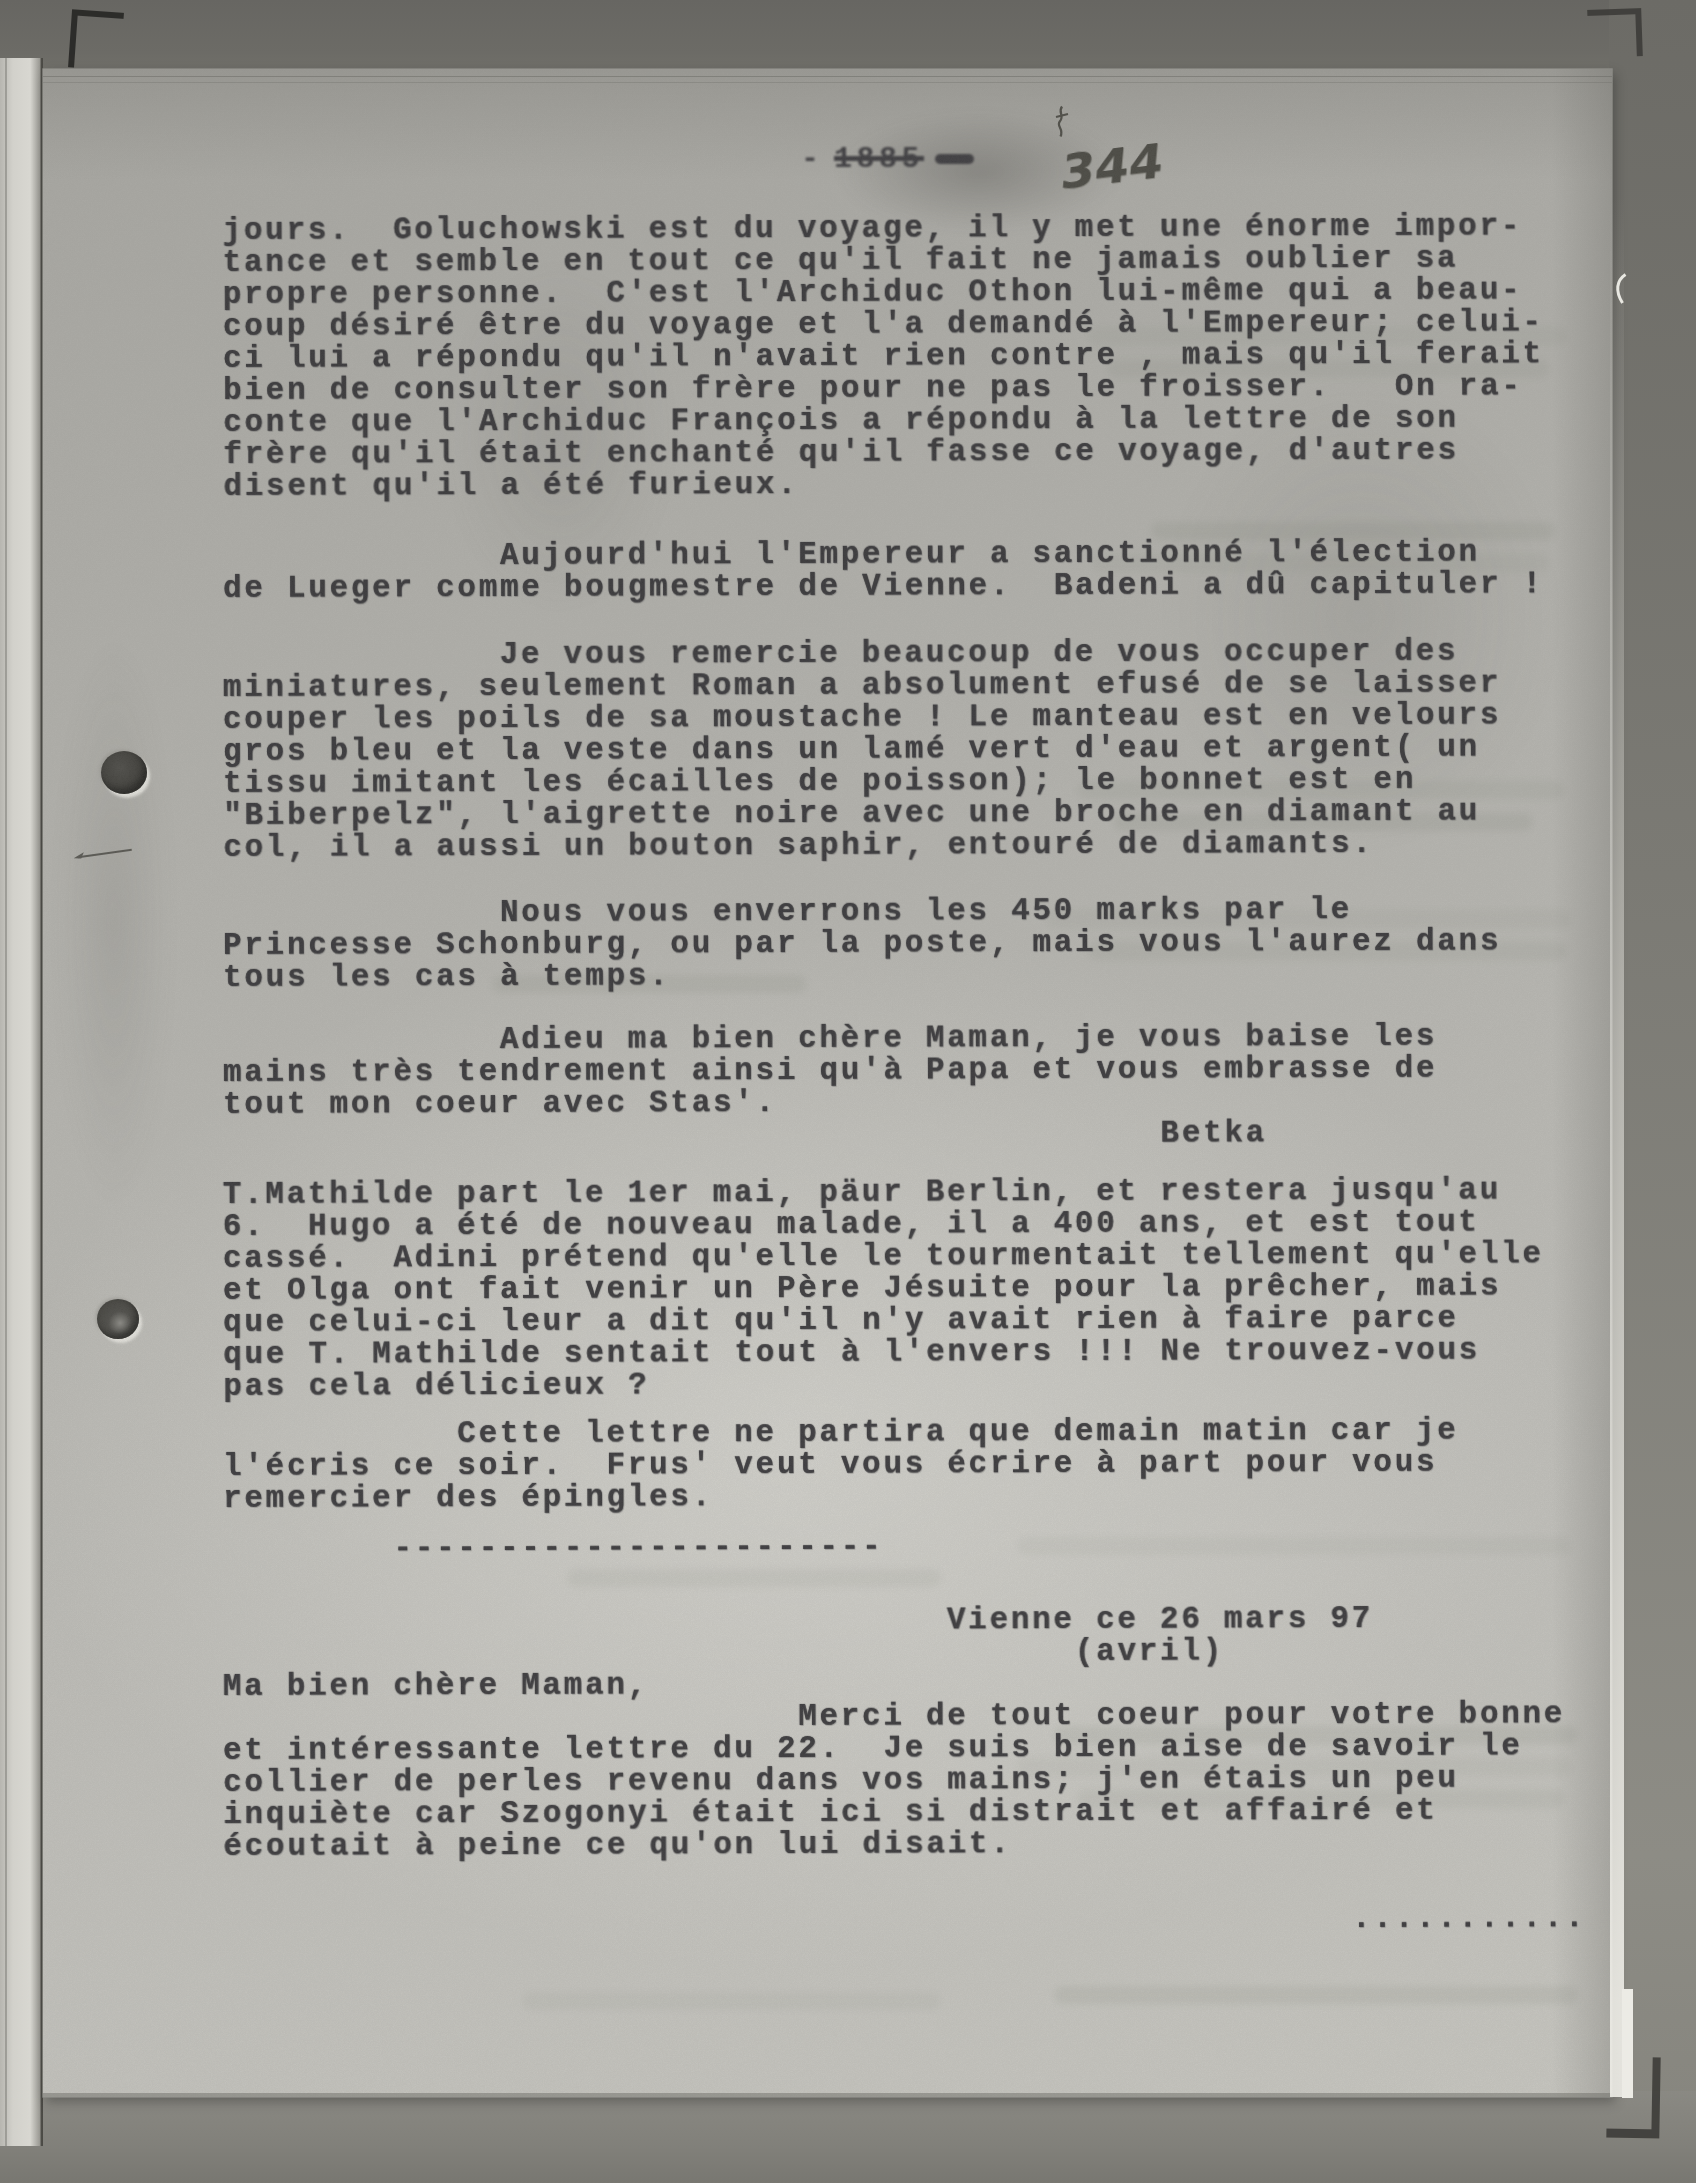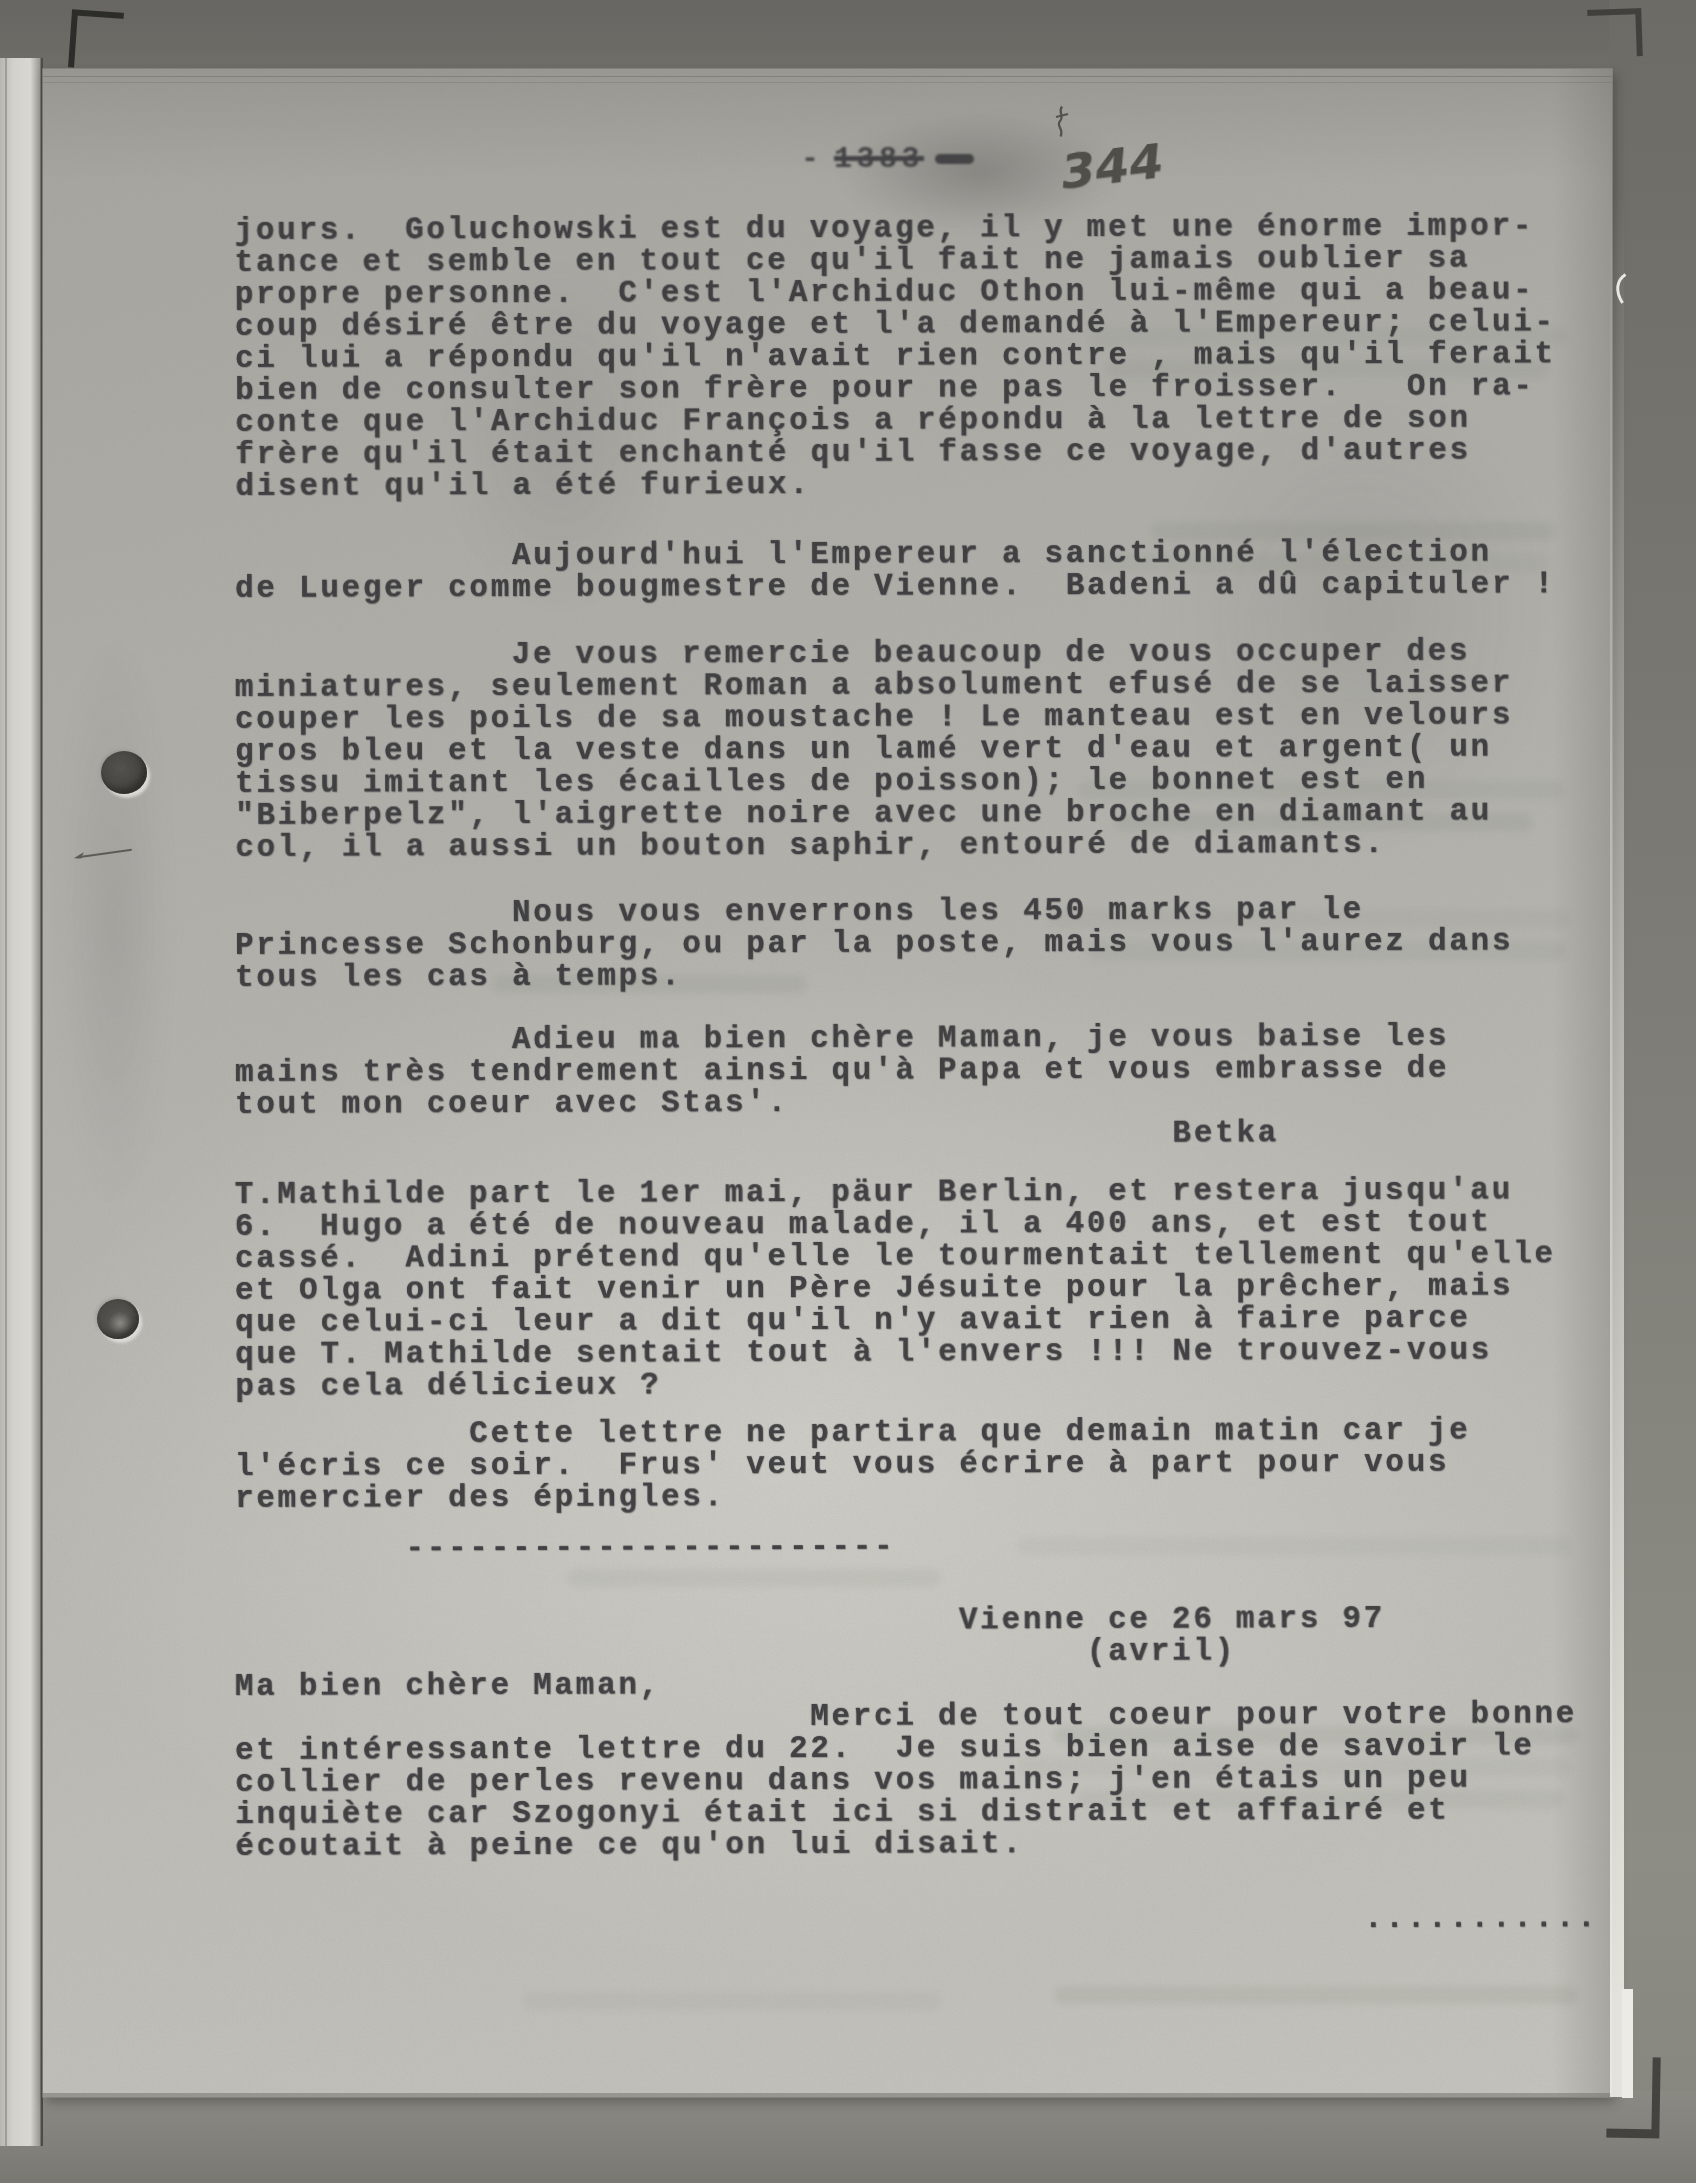--- a/index.html
+++ b/index.html
@@ -98,21 +98,21 @@
   <div class="crease2"></div>
   <div class="top-shade"></div>
   <div class="right-gutter"></div>
   <div class="smudge sm1"></div>
   <div class="smudge sm2"></div>
   <div class="smudge sm3"></div>
   <div class="smudge sm4"></div>
 
   <div class="struck">
     <span>-</span>
-    <span class="num">1383</span>
+    <span class="num">1885</span>
     <span class="blob"></span>
   </div>
 
   <svg class="squiggle" width="18" height="33" viewBox="0 0 24 44">
     <path d="M12 2 C6 10,16 14,9 22 C4 28,15 32,10 42 M4 16 L20 12" stroke="#4a4943" stroke-width="3" fill="none"></path>
   </svg>
   <div class="hand">344</div>
 
   <div class="hole hole1"></div>
   <div class="hole hole2"></div>
@@ -131,21 +131,21 @@
     <div class="gl" style="left: 1004px; top: 841px; width: 524px; opacity: 0.05;"></div>
     <div class="gl" style="left: 1045px; top: 873px; width: 479px; opacity: 0.07;"></div>
     <div class="gl" style="left: 449px; top: 906px; width: 315px; opacity: 0.09;"></div>
     <div class="gl" style="left: 974px; top: 1468px; width: 554px; opacity: 0.05;"></div>
     <div class="gl" style="left: 524px; top: 1500px; width: 374px; opacity: 0.07;"></div>
     <div class="gl" style="left: 1011px; top: 1657px; width: 524px; opacity: 0.09;"></div>
     <div class="gl" style="left: 974px; top: 1689px; width: 554px; opacity: 0.05;"></div>
     <div class="gl" style="left: 1034px; top: 1721px; width: 487px; opacity: 0.07;"></div>
     <div class="gl" style="left: 1011px; top: 1917px; width: 524px; opacity: 0.09;"></div>
     <div class="gl" style="left: 479px; top: 1923px; width: 419px; opacity: 0.05;"></div>
-    <div style="position:absolute;left:12px;top:0;width:100%;height:100%;">
+    <div style="position:absolute;left:0;top:0;width:100%;height:100%;">
       <div class="tw" style="top: 146px;">jours.  Goluchowski est du voyage, il y met une énorme impor-
 tance et semble en tout ce qu'il fait ne jamais oublier sa
 propre personne.  C'est l'Archiduc Othon lui-même qui a beau-
 coup désiré être du voyage et l'a demandé à l'Empereur; celui-
 ci lui a répondu qu'il n'avait rien contre , mais qu'il ferait
 bien de consulter son frère pour ne pas le froisser.   On ra-
 conte que l'Archiduc François a répondu à la lettre de son
 frère qu'il était enchanté qu'il fasse ce voyage, d'autres
 disent qu'il a été furieux.</div>
       <div class="tw" style="top: 472px;">             Aujourd'hui l'Empereur a sanctionné l'élection

